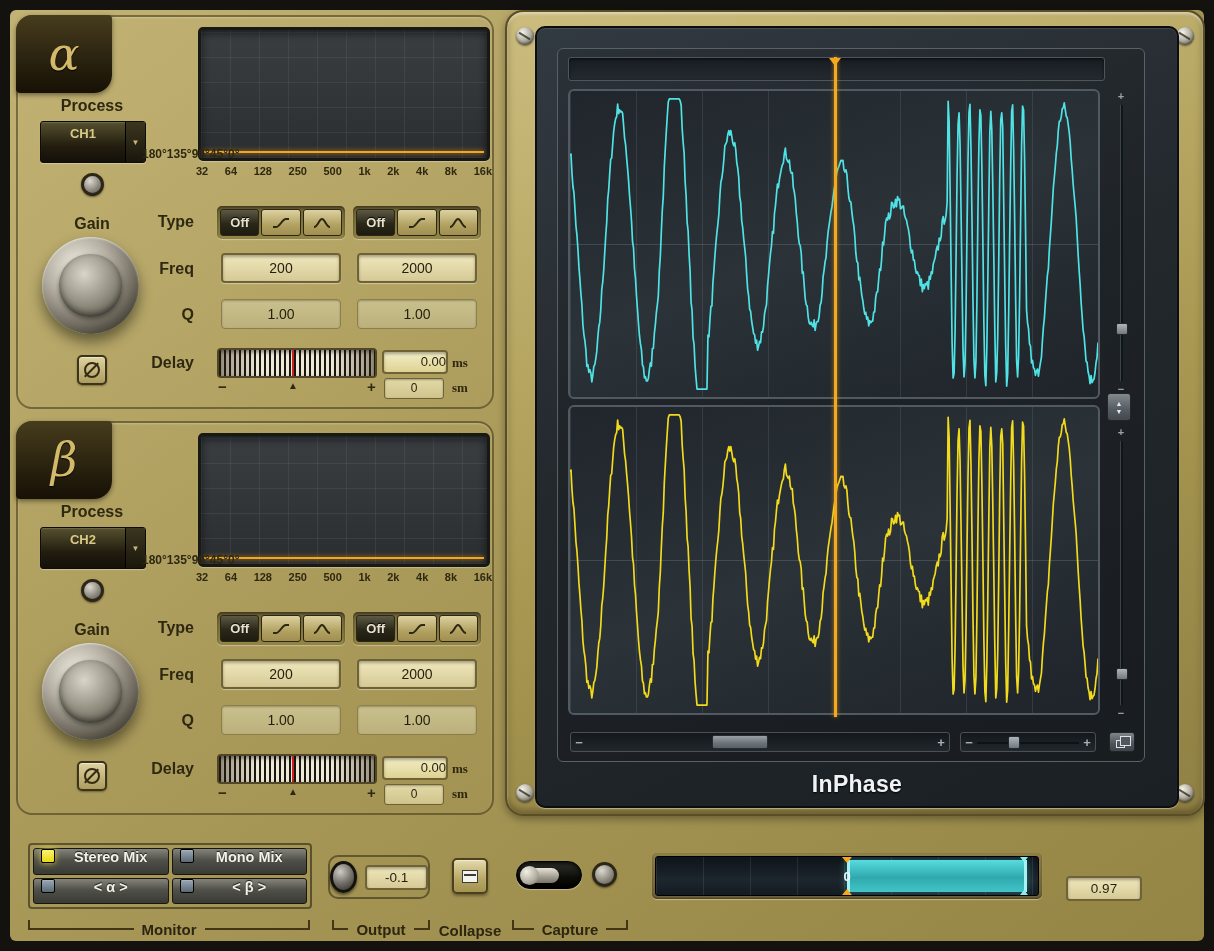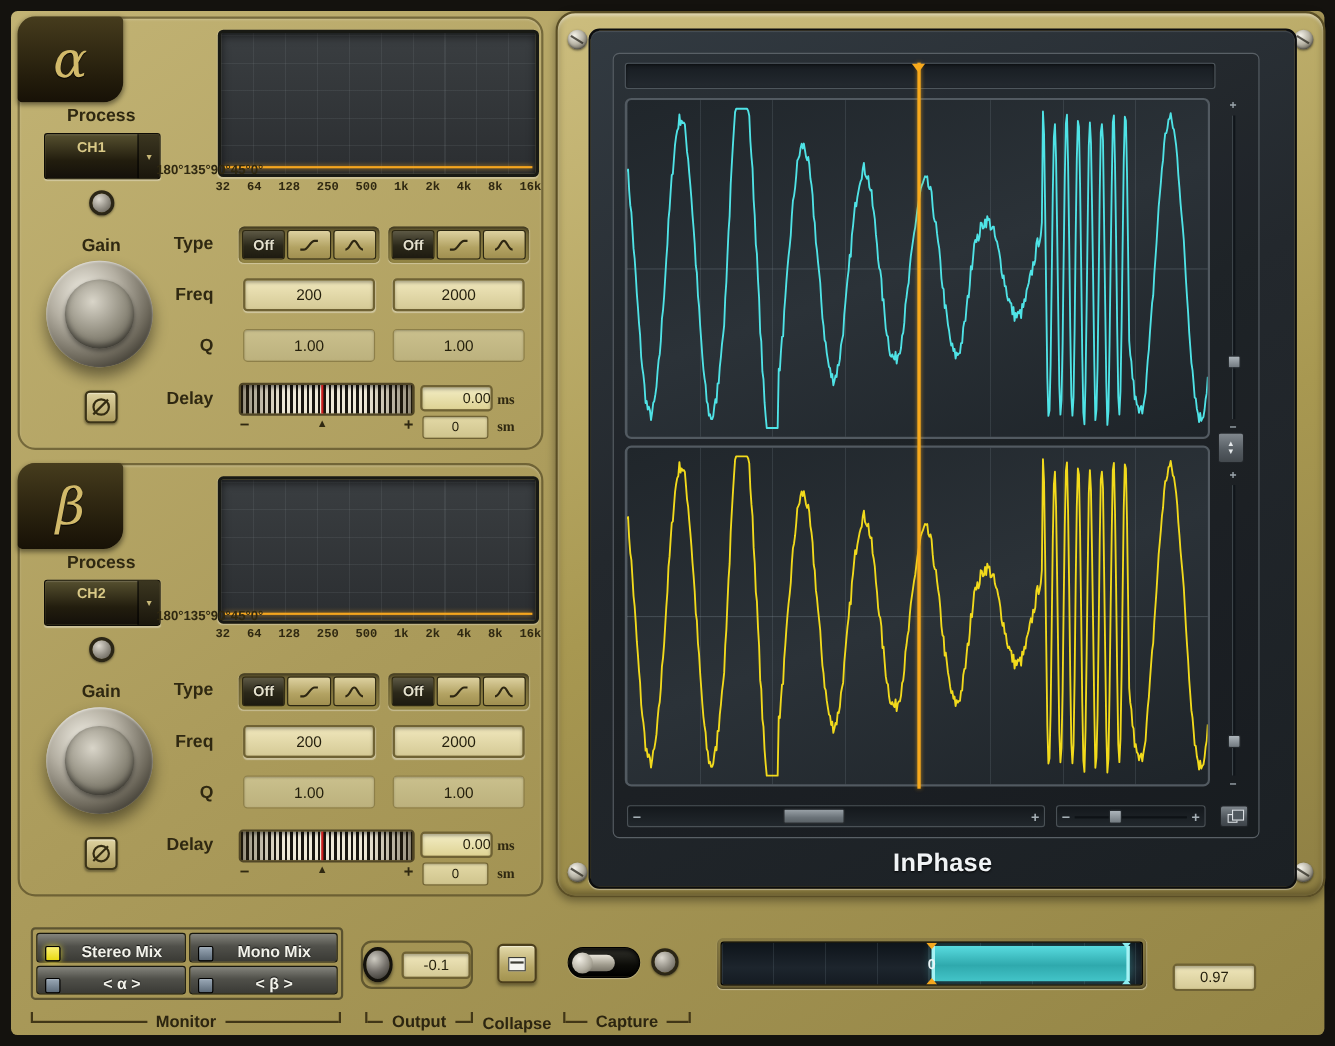--- a/index.html
+++ b/index.html
@@ -45,21 +45,21 @@
   background-image:
    repeating-linear-gradient(90deg, rgba(165,175,180,.10) 0 1px, transparent 1px 29px),
    repeating-linear-gradient(0deg, rgba(165,175,180,.10) 0 1px, transparent 1px 25px),
    linear-gradient(#3a3e41,#2b2e31);
   box-shadow:inset 0 3px 8px rgba(0,0,0,.6), 0 1px 1px rgba(255,255,255,.3);}
 .graph-line{position:absolute;left:3px;right:3px;bottom:5px;height:2px;background:#f5a61e;
   box-shadow:0 0 5px rgba(245,166,30,.8);}
 .yticks{position:absolute;left:124px;top:12px;width:50px;height:132px;display:flex;flex-direction:row;
   justify-content:space-between;align-items:flex-end;font-size:12px;font-weight:bold;color:#2f2811;}
 .xticks{position:absolute;left:178px;top:148px;width:296px;display:flex;justify-content:space-between;
-  font-size:11px;font-weight:bold;color:#2f2811;font-family:Liberation Mono, monospace;}
+  font-size:11px;font-weight:bold;color:#2f2811;}
 .fgroup{position:absolute;top:189px;width:128px;height:33px;display:flex;gap:2px;padding:3px;
   background:linear-gradient(#6f6336,#948645);border-radius:5px;
   box-shadow:inset 0 2px 3px rgba(0,0,0,.45), 0 1px 1px rgba(255,255,255,.35);}
 .fbtn{flex:1;border:1px solid #2c2712;border-radius:3px;display:flex;align-items:center;justify-content:center;cursor:pointer;padding:0;}
 .fbtn.off{background:linear-gradient(#5d5945,#2b2819 55%,#1d1a10);color:#e5e1cd;font-size:13px;font-weight:bold;
   text-shadow:0 -1px 1px #000;font-family:"Liberation Sans",sans-serif;}
 .fbtn.ficon{background:linear-gradient(#ddd1a0,#b2a262 60%,#a08f50);}
 .vbox{position:absolute;width:120px;height:30px;line-height:26px;text-align:center;font-size:14px;color:#241f0c;
   background:linear-gradient(#f0e7bc,#d5ca96);border:2px solid #6f6234;border-radius:4px;
   box-shadow:inset 0 2px 3px rgba(0,0,0,.3), 0 1px 1px rgba(255,255,255,.4);cursor:text;}
@@ -130,21 +130,21 @@
 .pages-btn{position:absolute;left:551px;top:683px;width:26px;height:20px;background:linear-gradient(#7e868c,#4d545a 60%,#3e444a);
   border:1px solid #212529;border-radius:3px;cursor:pointer;}
 .pages-icon{position:absolute;left:6px;top:7px;width:9px;height:8px;border:1px solid #dde2e5;}
 .pages-icon::after{content:"";position:absolute;left:3px;top:-5px;width:9px;height:8px;border:1px solid #dde2e5;background:#50585e;}
 .brand{position:absolute;left:0;right:0;bottom:8px;text-align:center;font-size:23px;font-weight:bold;color:#f0f3f5;
   text-shadow:0 1px 2px #000;letter-spacing:.3px;}
 
 
 .monitor-group{position:absolute;left:18px;top:833px;width:284px;height:66px;display:grid;
   grid-template-columns:1fr 1fr;gap:3px;padding:3px;border:2px solid rgba(30,28,16,.55);border-radius:4px;}
-.mbtn{display:flex;align-items:flex-end;gap:6px;padding:0 7px;cursor:pointer;
+.mbtn{display:flex;align-items:flex-start;gap:6px;padding:0 7px;cursor:pointer;
   background:linear-gradient(#84847c,#50504a 45%,#3a3a35);border:1px solid #17170f;border-radius:3px;
   color:#f2f2ea;font-size:14.5px;font-weight:bold;text-shadow:0 -1px 1px rgba(0,0,0,.8);
   font-family:"Liberation Sans",sans-serif;}
 .mlabel{flex:1;text-align:center;}
 .mled{width:14px;height:14px;border:1px solid #000;border-radius:2px;background:linear-gradient(#2e3640,#1a2028);
   box-shadow:inset 0 1px 1px rgba(255,255,255,.15);}
 .mled.on{background:linear-gradient(#fbf173,#e8d912);box-shadow:0 0 6px rgba(244,230,40,.8);}
 .mled.dim{background:linear-gradient(#9aa8b6,#5c6a78);}
 .bracket{position:absolute;display:flex;align-items:flex-end;height:14px;}
 .b-tick{width:2px;height:10px;background:#413617;}

